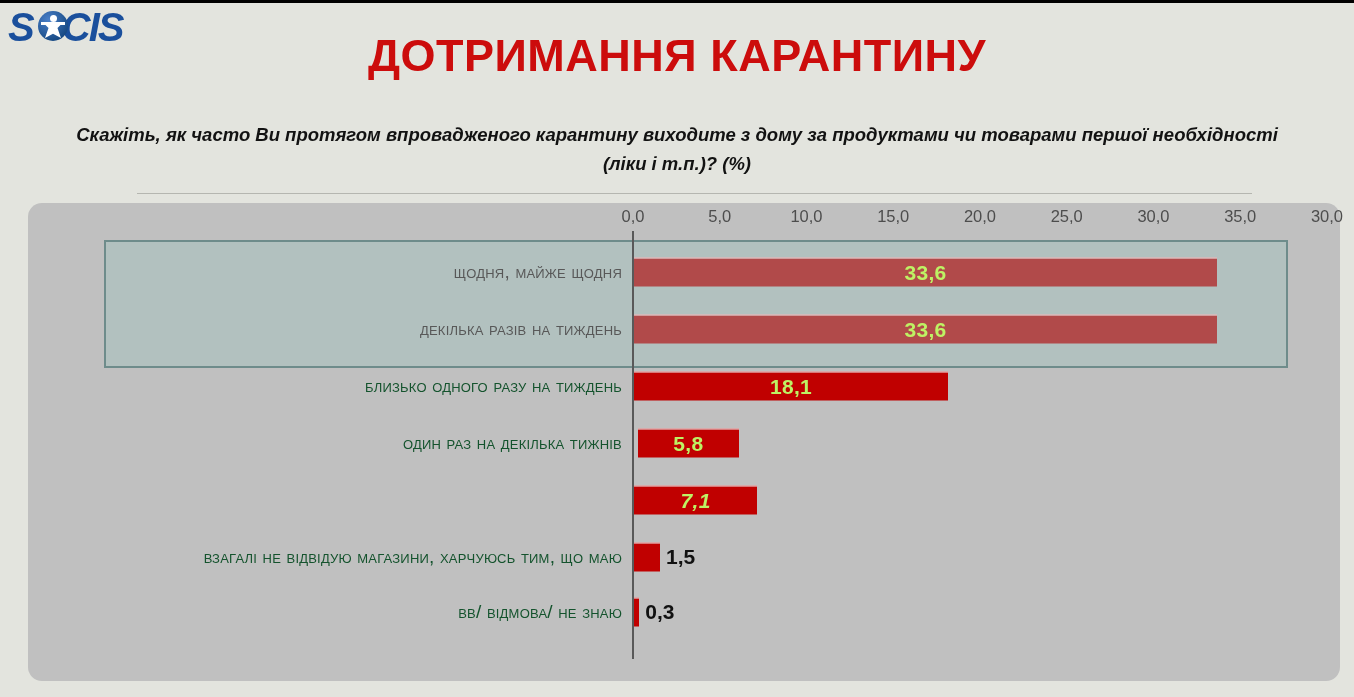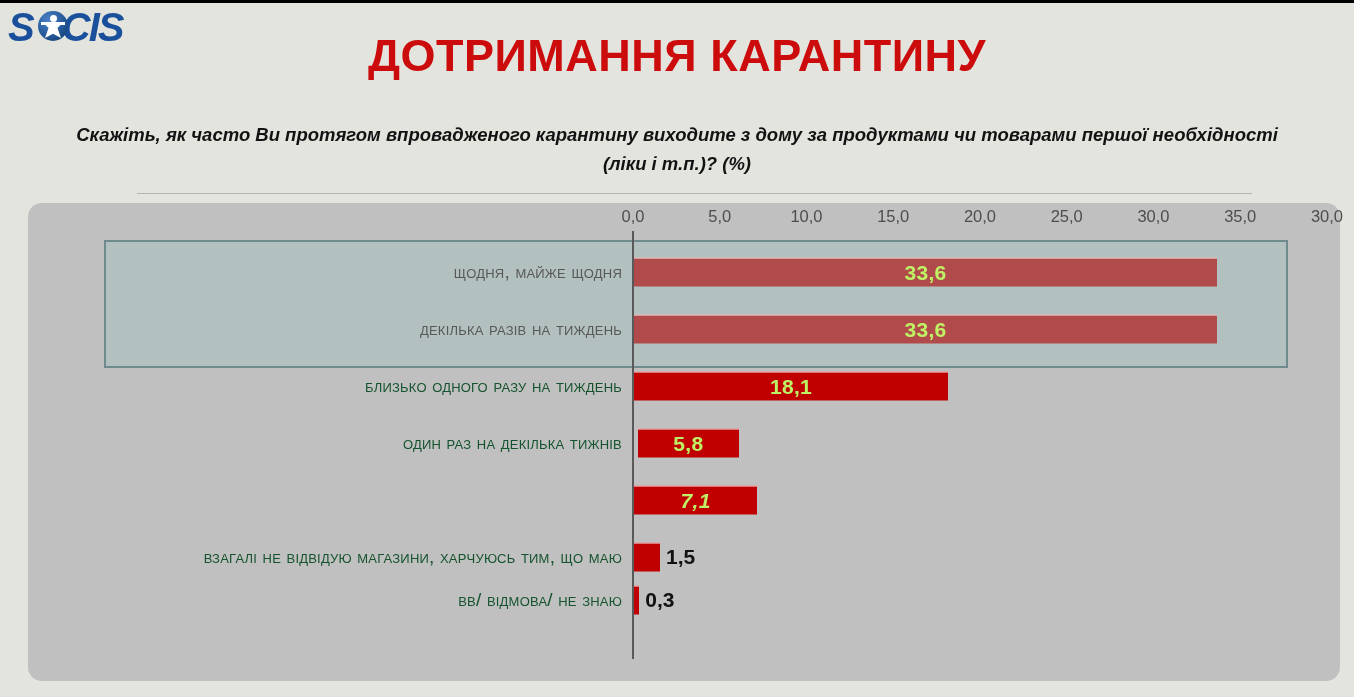--- a/index.html
+++ b/index.html
@@ -206,20 +206,20 @@
       <div class="row" style="top: 240px;">
         <div class="bar" style="left: 606px; width: 123.185px; font-style: italic;">
           <span class="bar-value-in">7,1</span>
         </div>
       </div>
       <div class="row" style="top: 297px;">
         <div class="row-label dark" style="right: 718px;">Взагалі не відвідую магазини, харчуюсь тим, що маю</div>
         <div class="bar-value-out" style="left: 638.025px;">1,5</div>
         <div class="bar" style="left: 606px; width: 26.025px;"></div>
       </div>
-      <div class="row" style="top: 340px; text-align: right;">
+      <div class="row" style="top: 352px; text-align: right;">
         <div class="row-label dark" style="right: 718px;">ВВ/ відмова/ не знаю</div>
         <div class="bar-value-out" style="left: 617.205px;">0,3</div>
         <div class="bar" style="left: 606px; width: 5.205px;"></div>
       </div>
     </div>
 
 </div>
 
 </body></html>

